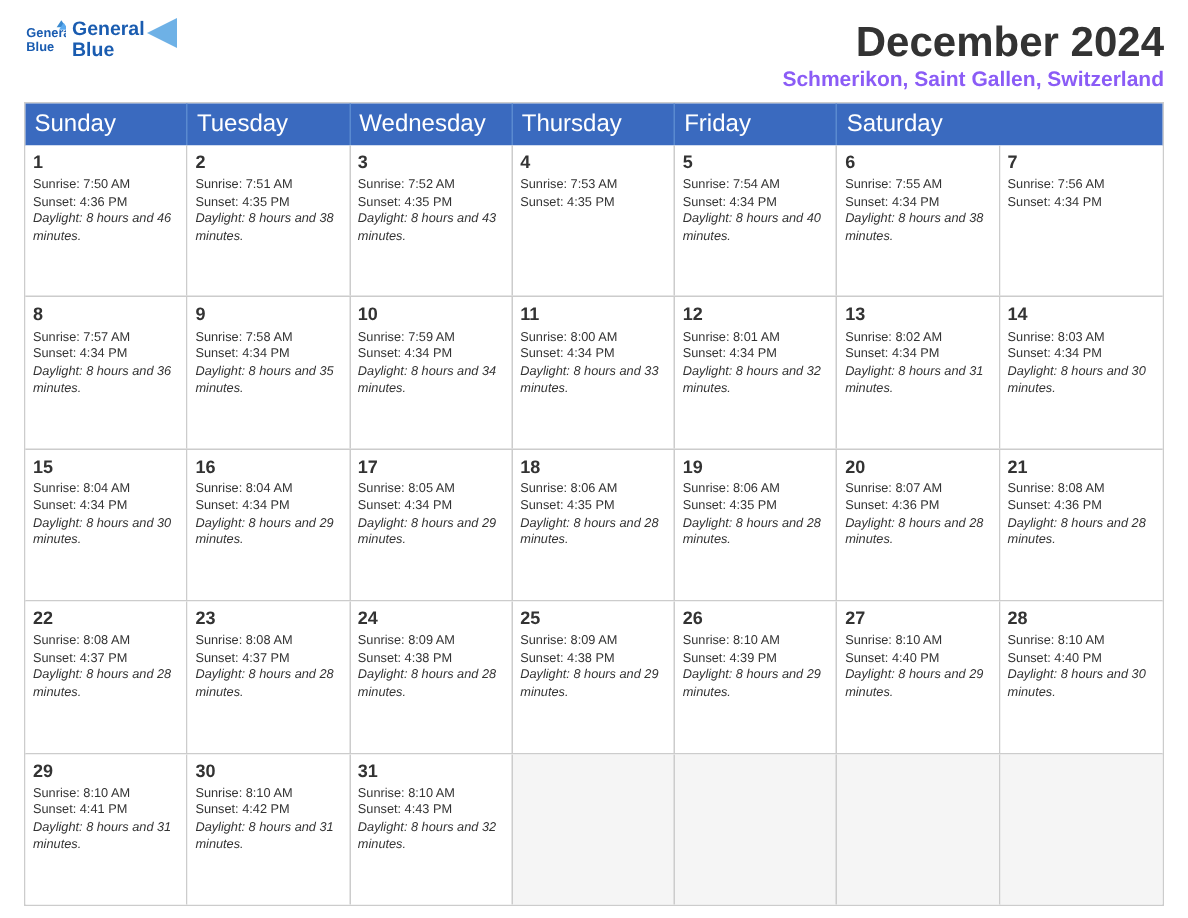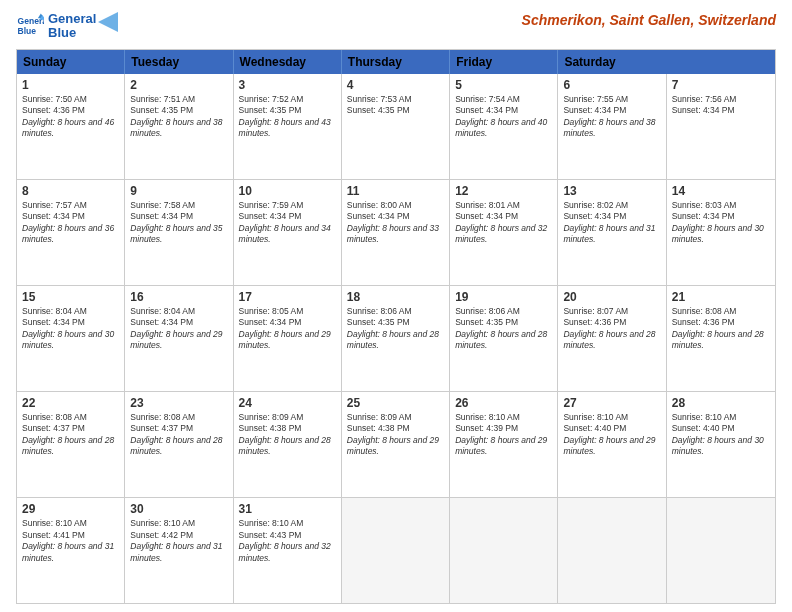--- a/index.html
+++ b/index.html
@@ -35,39 +35,38 @@
     .title-block {
       text-align: right;
     }
     .month-title {
       font-size: 28px;
       font-weight: bold;
       color: #333;
     }
     .location-title {
       font-size: 14px;
-      color: #c2410c;
+      color: #8b5cf6;
       font-weight: bold;
-      font-style: italic;
     }
     .calendar {
       flex: 1;
       display: flex;
       flex-direction: column;
       border: 1px solid #ccc;
     }
     .cal-header {
       display: grid;
       grid-template-columns: repeat(7, 1fr);
       background: #3a6abf;
     }
     .cal-header-cell {
-      color: #000000;
-      font-weight: bold;
-      font-size: 12px;
+      color: #ffffff;
+      font-weight: normal;
+      font-size: 16px;
       padding: 5px 6px;
       border-right: 1px solid #5a8ad0;
       text-align: left;
     }
     .cal-header-cell:last-child { border-right: none; }
     .cal-body {
       flex: 1;
       display: flex;
       flex-direction: column;
     }
@@ -114,20 +113,21 @@
       </svg>
       <div>
         <div style="font-size:13px;font-weight:bold;color:#1a5cb0;line-height:1.1;">General</div>
         <div style="font-size:13px;font-weight:bold;color:#1a5cb0;line-height:1.1;">Blue</div>
       </div>
       <svg width="20" height="20" viewBox="0 0 20 20" style="margin-left:2px;margin-top:-8px;">
         <polygon points="0,10 20,0 20,20" fill="#4a9ee0" opacity="0.8"></polygon>
       </svg>
     </div>
     <div class="title-block">
+      <div class="month-title">December 2024</div>
       <div class="location-title">Schmerikon, Saint Gallen, Switzerland</div>
     </div>
   </div>
 
   <div class="calendar">
     <div class="cal-header">
       <div class="cal-header-cell">Sunday</div>
       <div class="cal-header-cell">Tuesday</div>
       <div class="cal-header-cell">Wednesday</div>
       <div class="cal-header-cell">Thursday</div>

